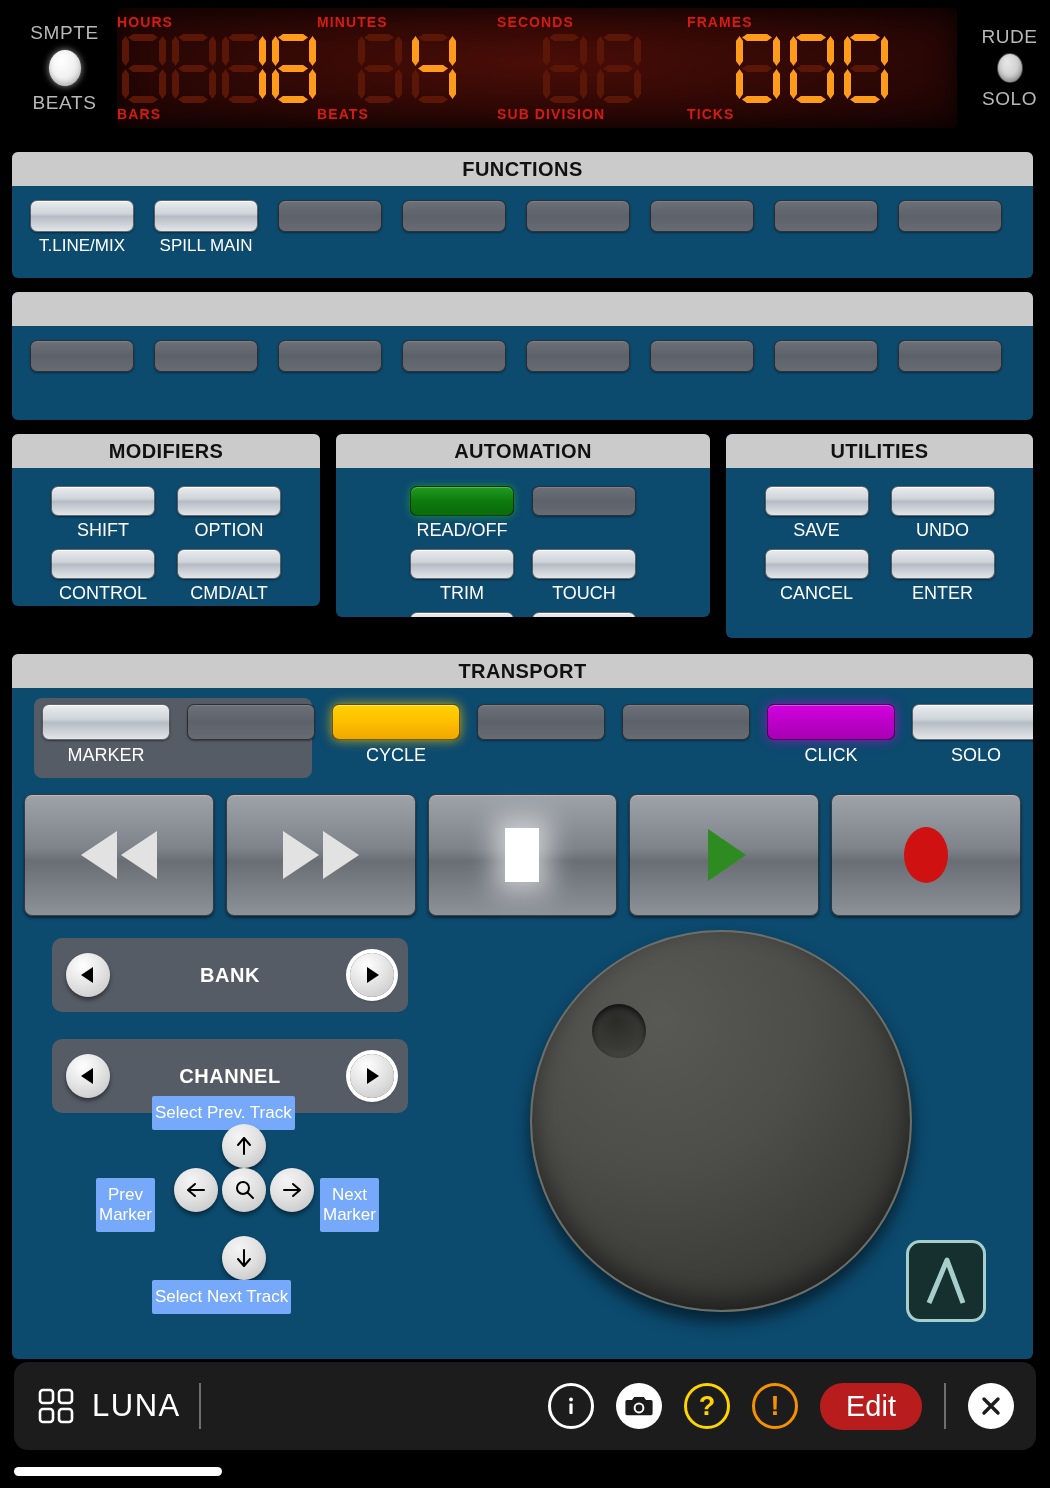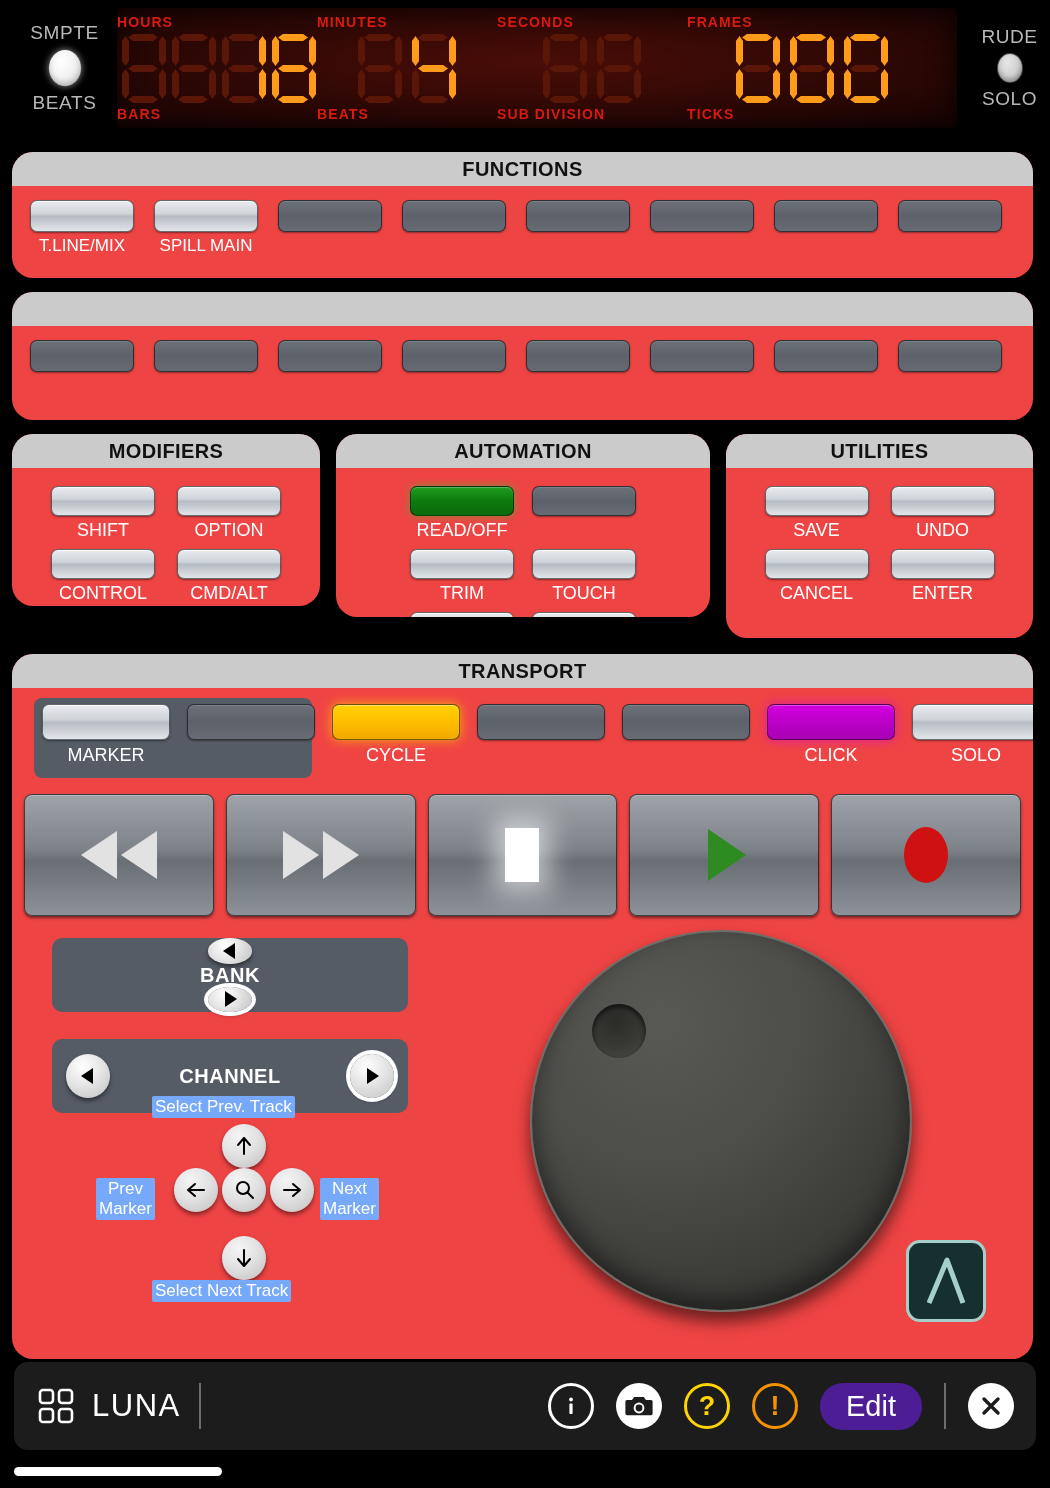--- a/index.html
+++ b/index.html
@@ -92,22 +92,22 @@
     width: 7px; height: 30px;
     clip-path: polygon(0 5px, 50% 0, 100% 5px, 100% calc(100% - 5px), 50% 100%, 0 calc(100% - 5px));
   }
   .seg7 i.sf { left: 2px;  top: 3px; }
   .seg7 i.sb { left: 39px; top: 3px; }
   .seg7 i.se { left: 2px;  top: 36px; }
   .seg7 i.sc { left: 39px; top: 36px; }
 
   
   .panel {
-    border-radius: 21px;
-    background: #ef4444;
+    border-radius: 6px;
+    background: #0c4a6e;
     overflow: hidden;
     box-shadow: 0 1px 2px rgba(0,0,0,.6);
   }
   .panel-title {
     height: 34px; line-height: 34px; text-align: center;
     background: #cbcbcb; color: #111;
     font-size: 20px; font-weight: bold; letter-spacing: .4px;
   }
   .panel-body { padding: 12px 14px 14px; }
 
@@ -203,21 +203,21 @@
   .dpad { position: absolute; left: 162px; top: 198px; width: 140px; height: 200px; }
   .dkey {
     position: absolute; width: 44px; height: 44px; border-radius: 50%;
     background: radial-gradient(circle at 38% 28%, #f4f4f4 0%, #e2e2e2 45%, #bfbfbf 100%);
     box-shadow: 0 3px 4px rgba(0,0,0,.45);
     display: flex; align-items: center; justify-content: center;
   }
   .tip {
     position: absolute; white-space: pre-line; text-align: center;
     background: #76a9f9; color: #fff; font-size: 17px; line-height: 20px;
-    padding: 1px 3px; border-radius: 2px;
+    padding: 7px 3px; border-radius: 2px;
   }
 
   .jog {
     position: absolute; left: 518px; top: 4px;
     width: 382px; height: 382px; border-radius: 50%;
     background: radial-gradient(circle at 34% 24%, #585955 0%, #4d4e4a 38%, #3b3c38 72%, #2c2d29 100%);
     border: 2px solid #6d6e68;
     box-shadow: 0 10px 16px rgba(0,0,0,.55), inset 0 -10px 24px rgba(0,0,0,.45);
   }
   .jog-dimple {
@@ -254,21 +254,21 @@
   .bb-right { margin-left: auto; display: flex; align-items: center; gap: 22px; padding-right: 22px; }
   .cbtn {
     width: 46px; height: 46px; border-radius: 50%;
     display: flex; align-items: center; justify-content: center;
   }
   .cbtn.outline-white { border: 3px solid #fff; color: #fff; }
   .cbtn.fill-white { background: #fff; color: #1c1c1c; }
   .cbtn.outline-yellow { border: 3px solid #ffd400; color: #ffd400; }
   .cbtn.outline-orange { border: 3px solid #f59200; color: #f59200; }
   .edit-btn {
-    background: #4c1d95; color: #fff;
+    background: #b91c1c; color: #fff;
     border-radius: 23px; padding: 7px 26px;
     font-size: 29px;
   }
   .home-ind {
     position: absolute; left: 14px; bottom: 12px;
     width: 208px; height: 9px; border-radius: 5px; background: #fff;
   }
 </style>
 </head>
 <body>
@@ -631,21 +631,21 @@
           <polygon points="12,3 12,55 50,29" fill="#2e8b22"></polygon>
         </svg>
       </div>
       <div class="bigbtn">
         <div style="width:44px;height:56px;border-radius:50%;background:#cf1111;"></div>
       </div>
     </div>
 
     <div class="nav-zone">
 
-      <div class="stepper" style="left:40px; top:12px;flex-direction:column;">
+      <div class="stepper" style="left:40px; top:12px;">
         <div class="rnd">
           <svg width="20" height="20" viewBox="0 0 20 20">
               <polygon points="15,2 15,18 3,10" fill="#000"></polygon>
             </svg>
         </div>
         <div class="lbl">BANK</div>
         <div class="rnd ring">
           <svg width="20" height="20" viewBox="0 0 20 20">
               <polygon points="5,2 5,18 17,10" fill="#000"></polygon>
             </svg>

